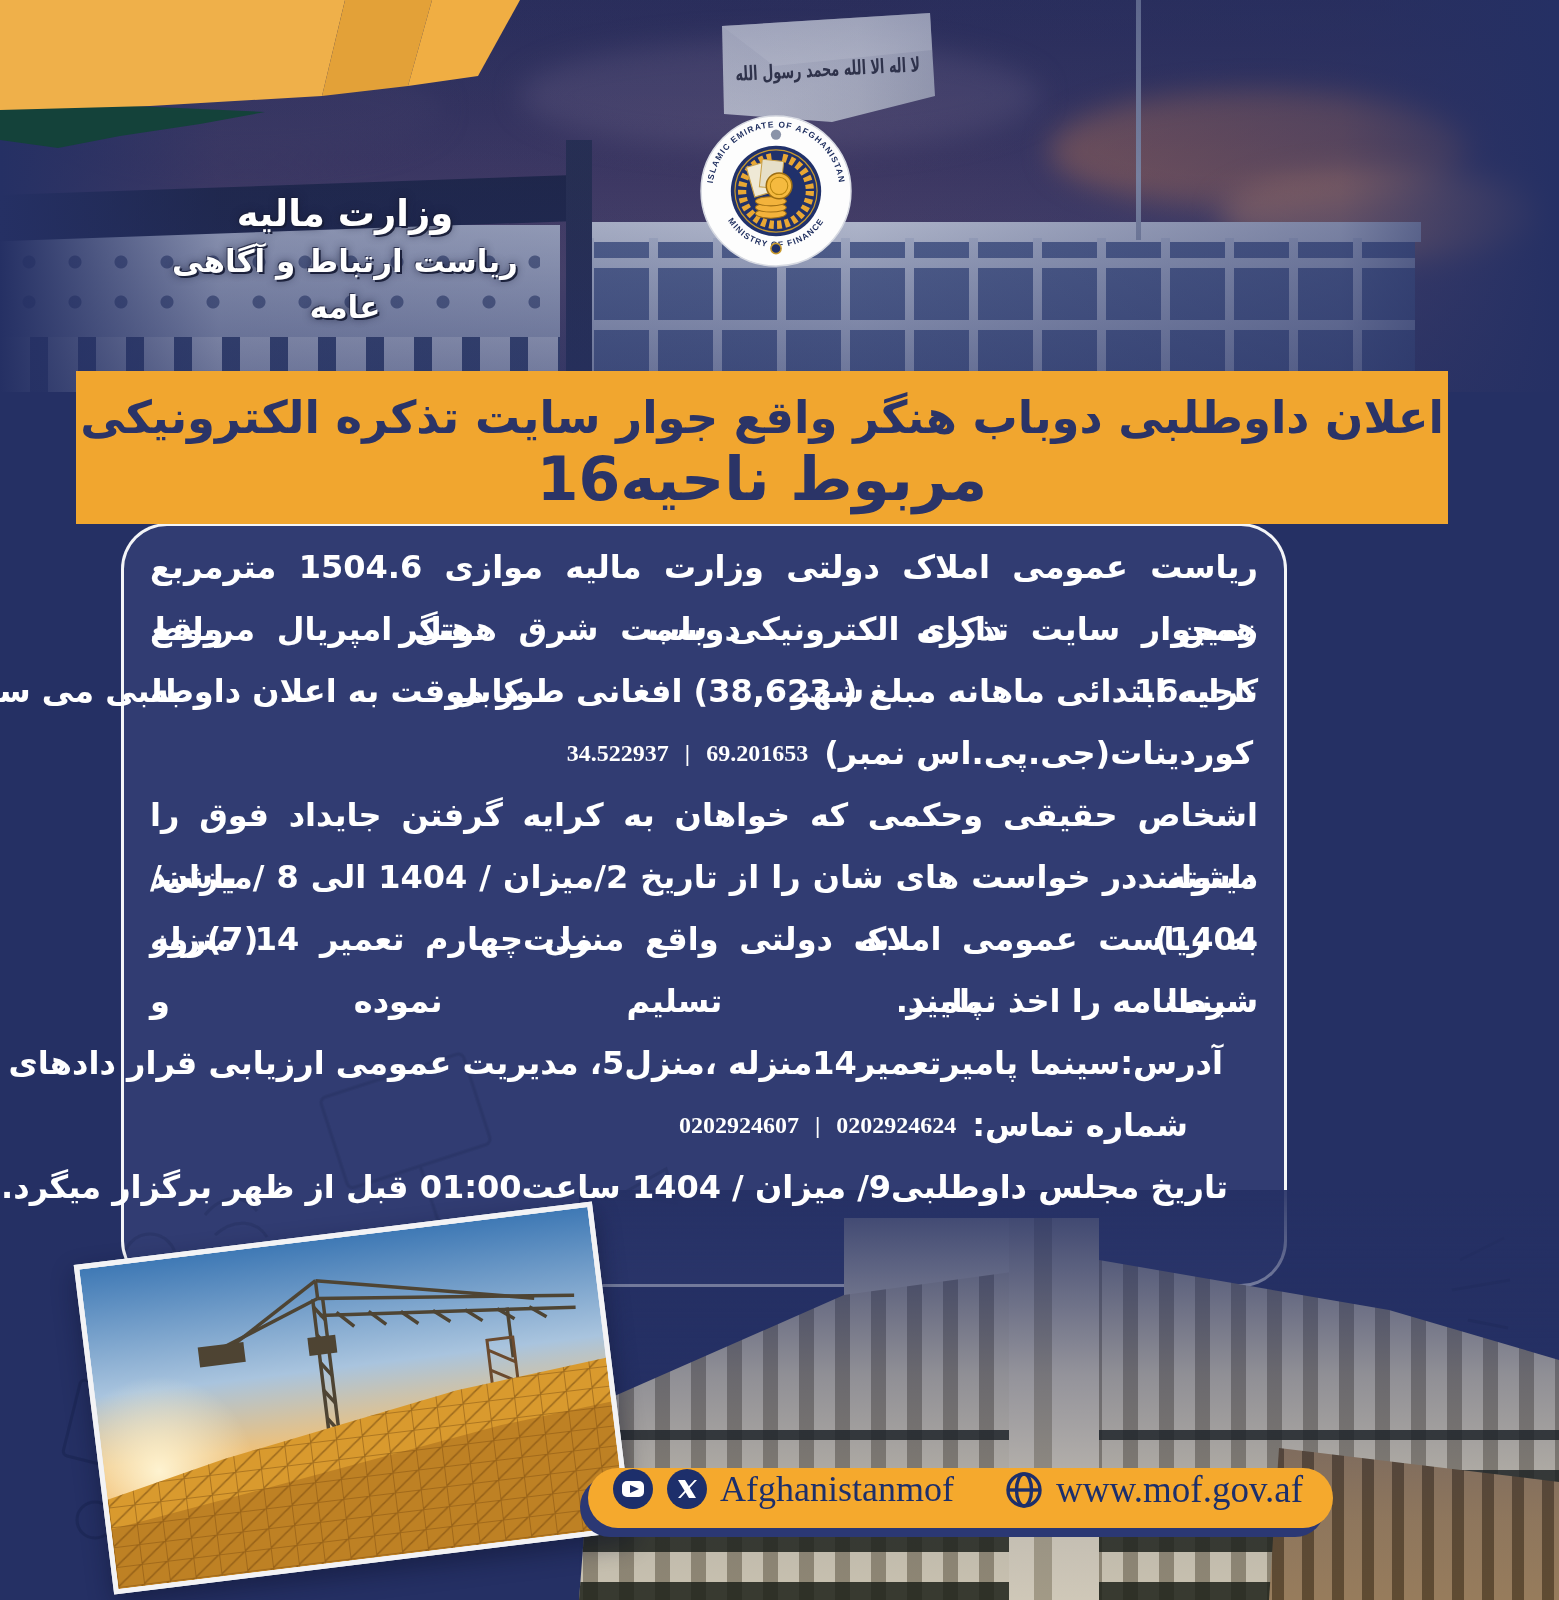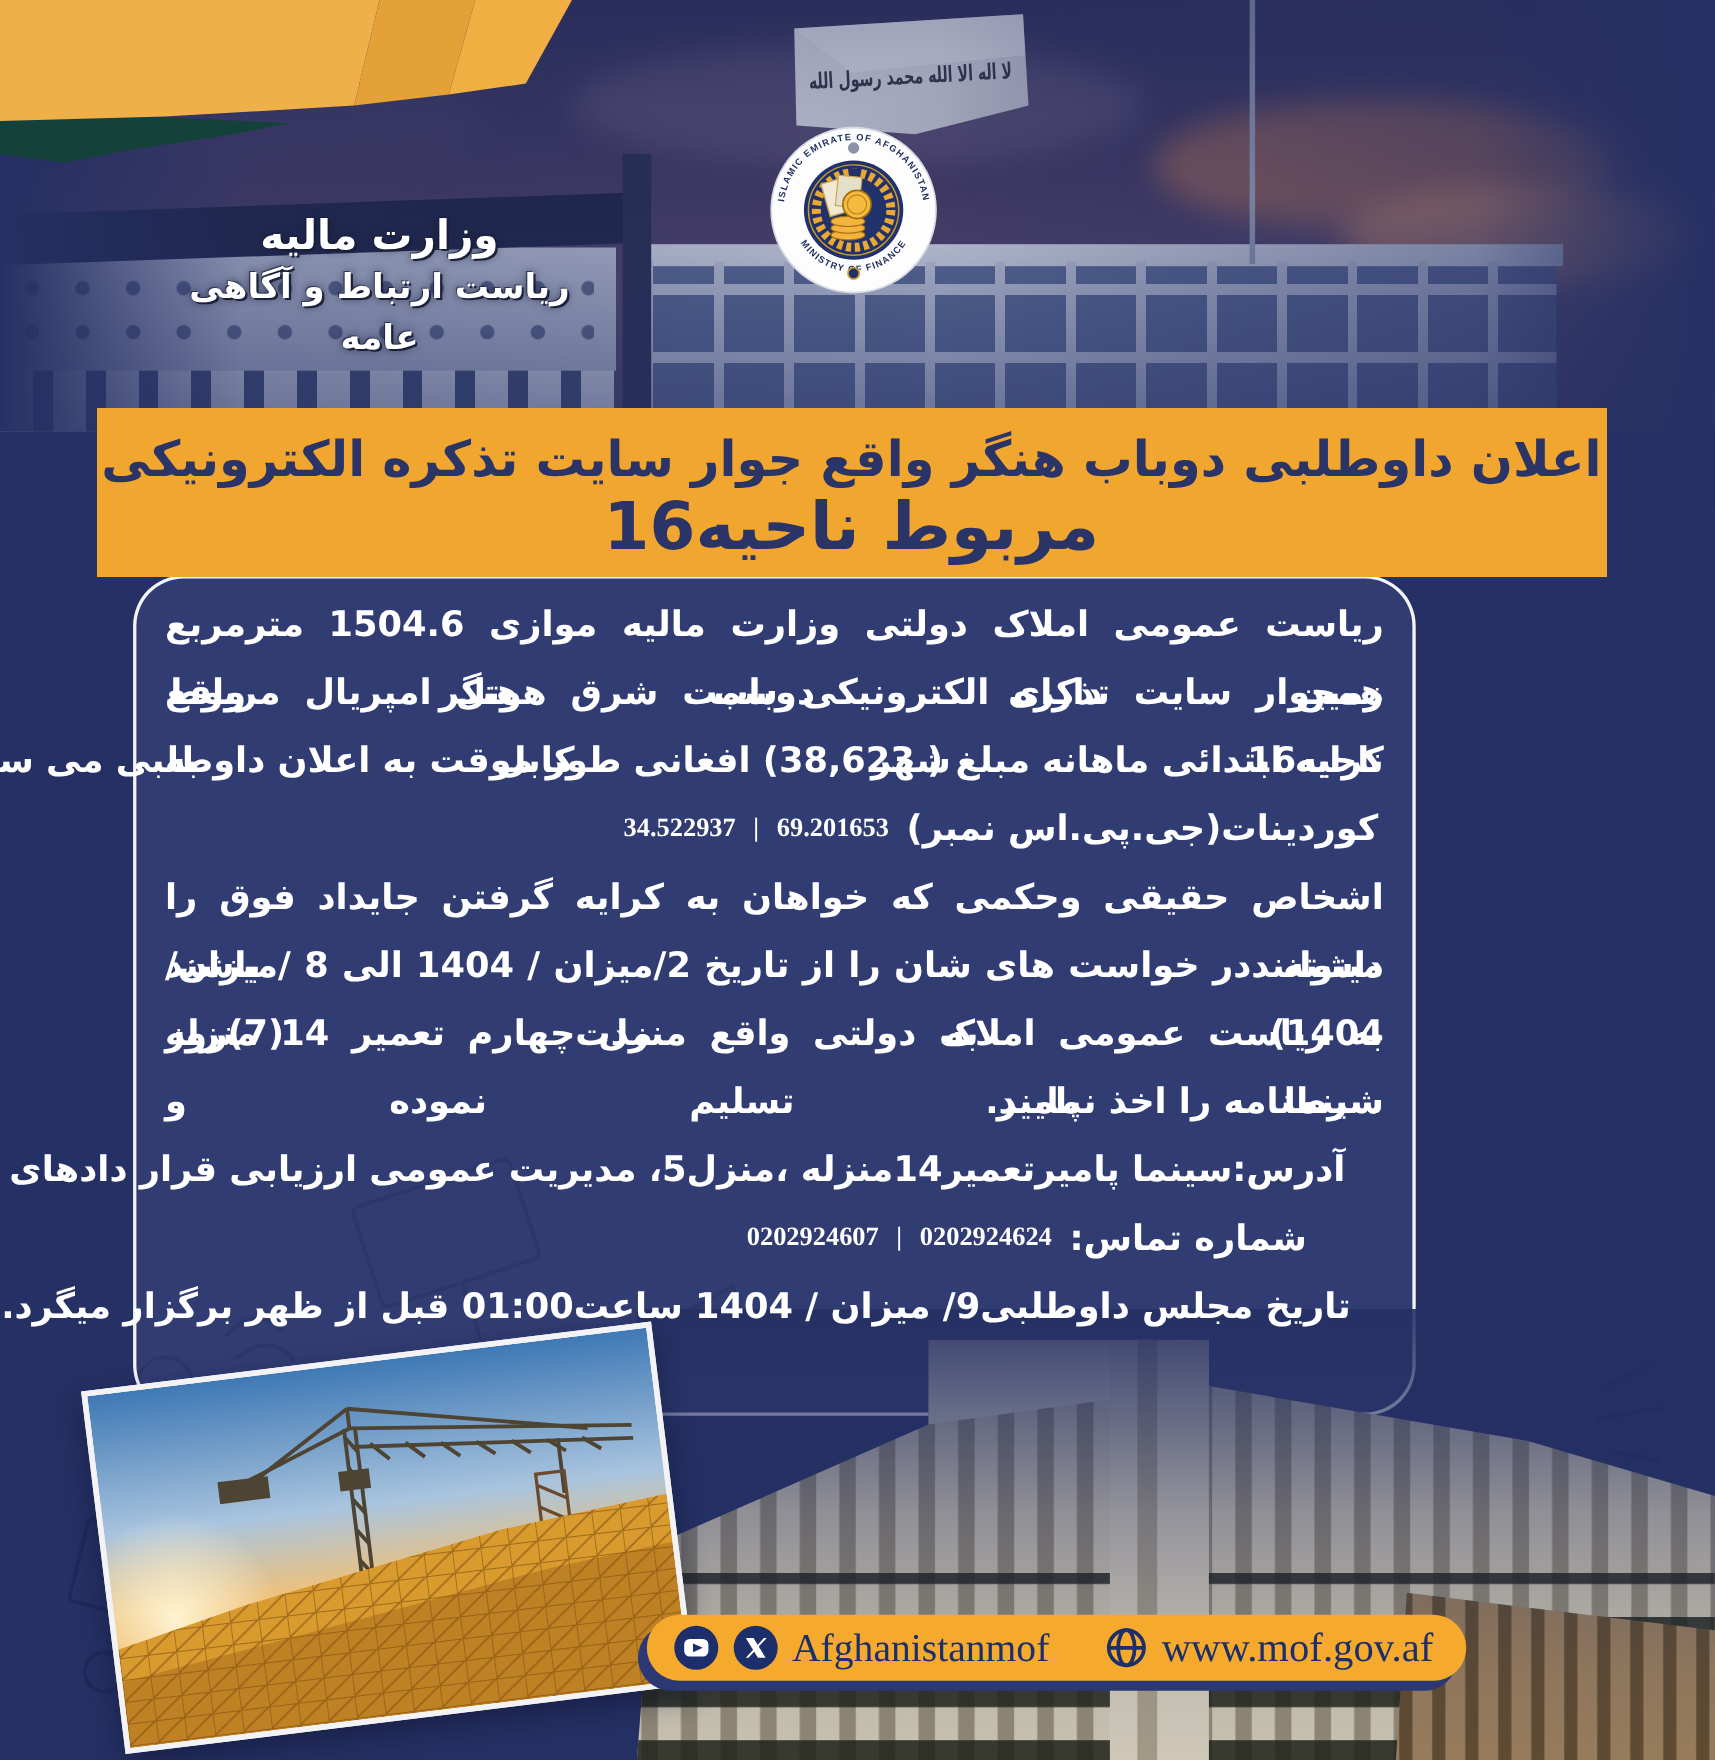--- a/index.html
+++ b/index.html
@@ -42,21 +42,21 @@
   
   .dept{position:absolute;left:160px;top:190px;width:370px;text-align:center;color:#ffffff;font-weight:bold;
     text-shadow:2px 2px 0 rgba(24,29,56,.95),-1px -1px 0 rgba(24,29,56,.7),0 0 8px rgba(24,29,56,.8);}
   .dept .l1{font-size:37px;line-height:48px;}
   .dept .l2{font-size:31px;line-height:46px;}
   
   .logo{position:absolute;left:699px;top:114px;width:154px;height:154px;}
   
   .doodles{position:absolute;left:0;top:960px;}
   
-  .banner{position:absolute;left:88px;top:371px;width:1372px;height:153px;background:#F1A62F;
+  .banner{position:absolute;left:76px;top:371px;width:1372px;height:153px;background:#F1A62F;
     display:flex;flex-direction:column;justify-content:center;gap:4px;text-align:center;
     color:#2B3467;font-weight:bold;}
   .banner .t1{font-size:45px;line-height:58px;}
   .banner .t2{font-size:60px;line-height:56px;}
   
   .content-box{position:absolute;left:121px;top:523px;width:1166px;height:764px;
     border:3px solid rgba(255,255,255,.95);border-radius:46px;
     background:rgba(104,118,178,.18);
     box-sizing:border-box;direction:rtl;padding:10px 26px 0 26px;}
   .line{position:relative;z-index:6;height:62px;line-height:62px;font-size:32px;font-weight:bold;color:#ffffff;white-space:nowrap;}
@@ -67,21 +67,21 @@
   .ind5{padding-right:5px;}   .ind30{padding-right:30px;}
   .ind70{padding-right:70px;} .ind35{padding-right:35px;}
   
   .bldg-photo{position:absolute;left:579px;top:1190px;z-index:2;}
   .constr{position:absolute;left:92px;top:1232px;width:512px;height:322px;z-index:3;
     border:5px solid #f3f3f5;transform:rotate(-7deg);overflow:hidden;background:#dfe6ee;
     box-shadow:0 10px 24px rgba(10,15,40,.45);}
   
   .socialbar{position:absolute;left:588px;top:1468px;width:745px;height:60px;z-index:7;
     background:#F5A92D;border-radius:30px;box-shadow:-8px 9px 0 0 #2B3874;
-    display:flex;align-items:center;justify-content:space-between;
+    display:flex;align-items:flex-start;justify-content:space-between;
     padding:0 30px 0 24px;box-sizing:border-box;
     color:#1d2f6b;font-family:"Liberation Serif",serif;}
   .sb-left,.sb-right{display:flex;align-items:center;gap:12px;}
   .sb-handle{font-size:36px;}
   .sb-site{font-size:37px;}
   .sb-icon{display:inline-flex;align-items:center;}
 </style>
 </head>
 <body>
 

